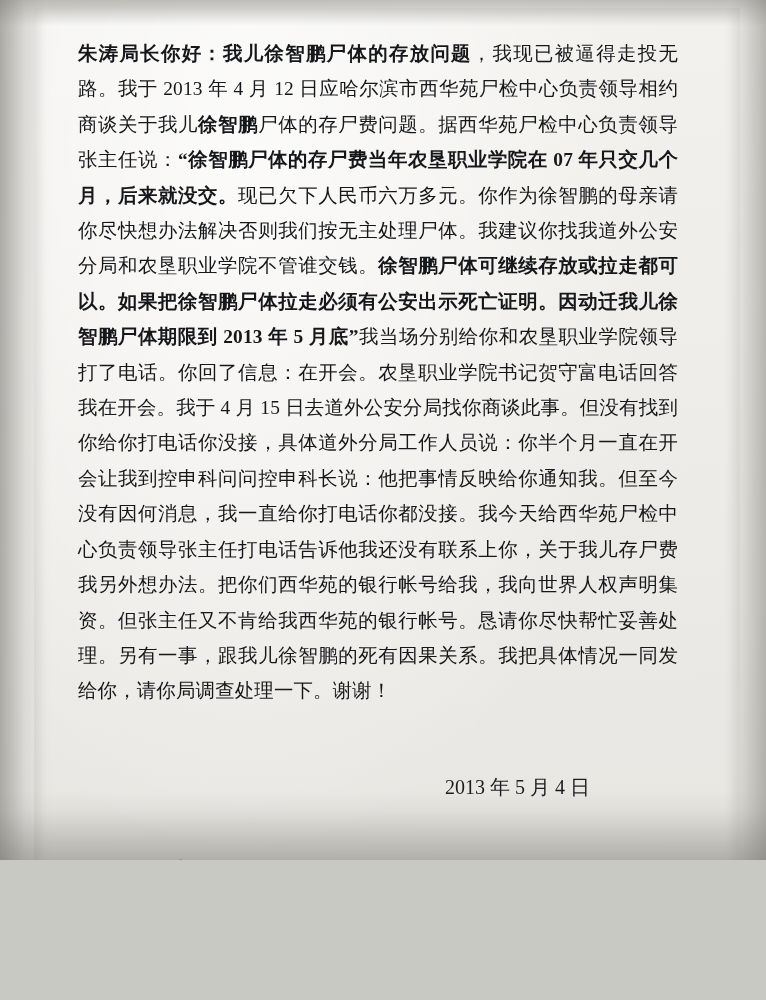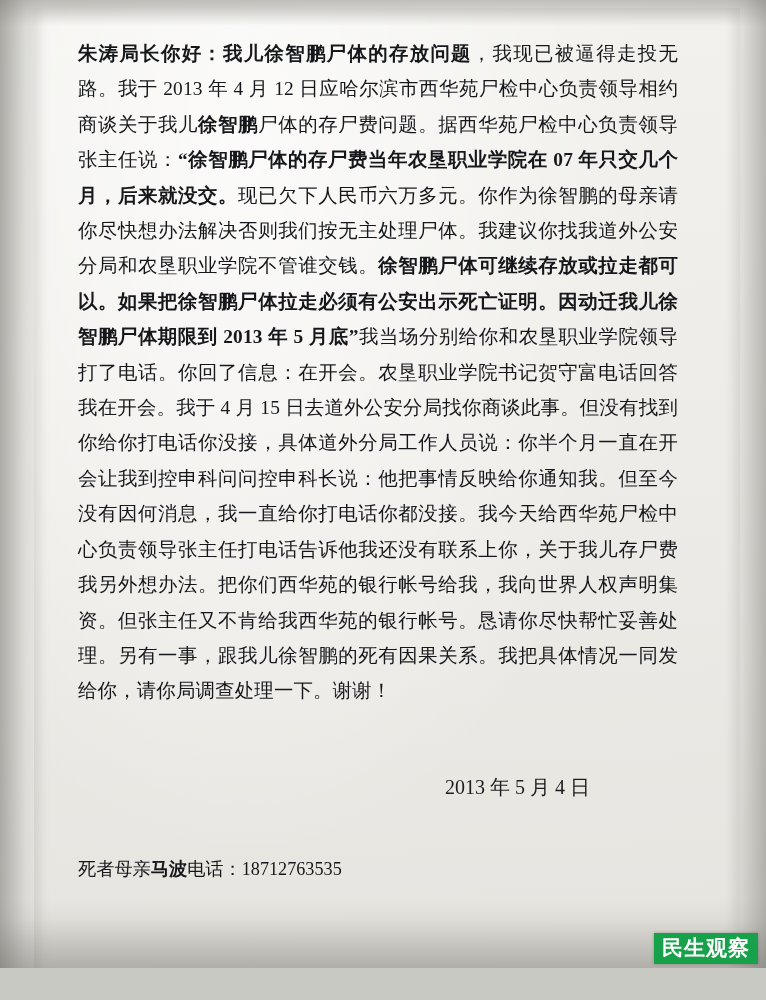--- a/index.html
+++ b/index.html
@@ -9,21 +9,21 @@
   body {
     width: 766px;
     height: 1000px;
     background: #c9c9c4;
     font-family: "Liberation Serif", serif;
     overflow: hidden;
   }
   .page {
     position: relative;
     width: 766px;
-    height: 968px;
+    height: 860px;
     background:
       linear-gradient(115deg, rgba(255,255,255,0.0) 0%, rgba(255,255,255,0.35) 40%, rgba(255,255,255,0.0) 75%),
       linear-gradient(180deg, #e9e9e5 0%, #eceae6 35%, #e7e6e1 70%, #dedcd7 100%);
     box-sizing: border-box;
     overflow: hidden;
   }
   
   .sheet {
     position: absolute;
     left: 34px;
@@ -151,14 +151,13 @@
   <div class="contact-line">
     <span>死者母亲</span><span class="name">马波</span><span>电话：</span><span>18712763535</span>
   </div>
 
   <div class="speckles"></div>
   <div class="shadow-top"></div>
   <div class="shadow-left"></div>
   <div class="shadow-right"></div>
   <div class="shadow-bottom"></div>
 
-  <div class="watermark">民生观察</div>
 </div>
 
 </body></html>

